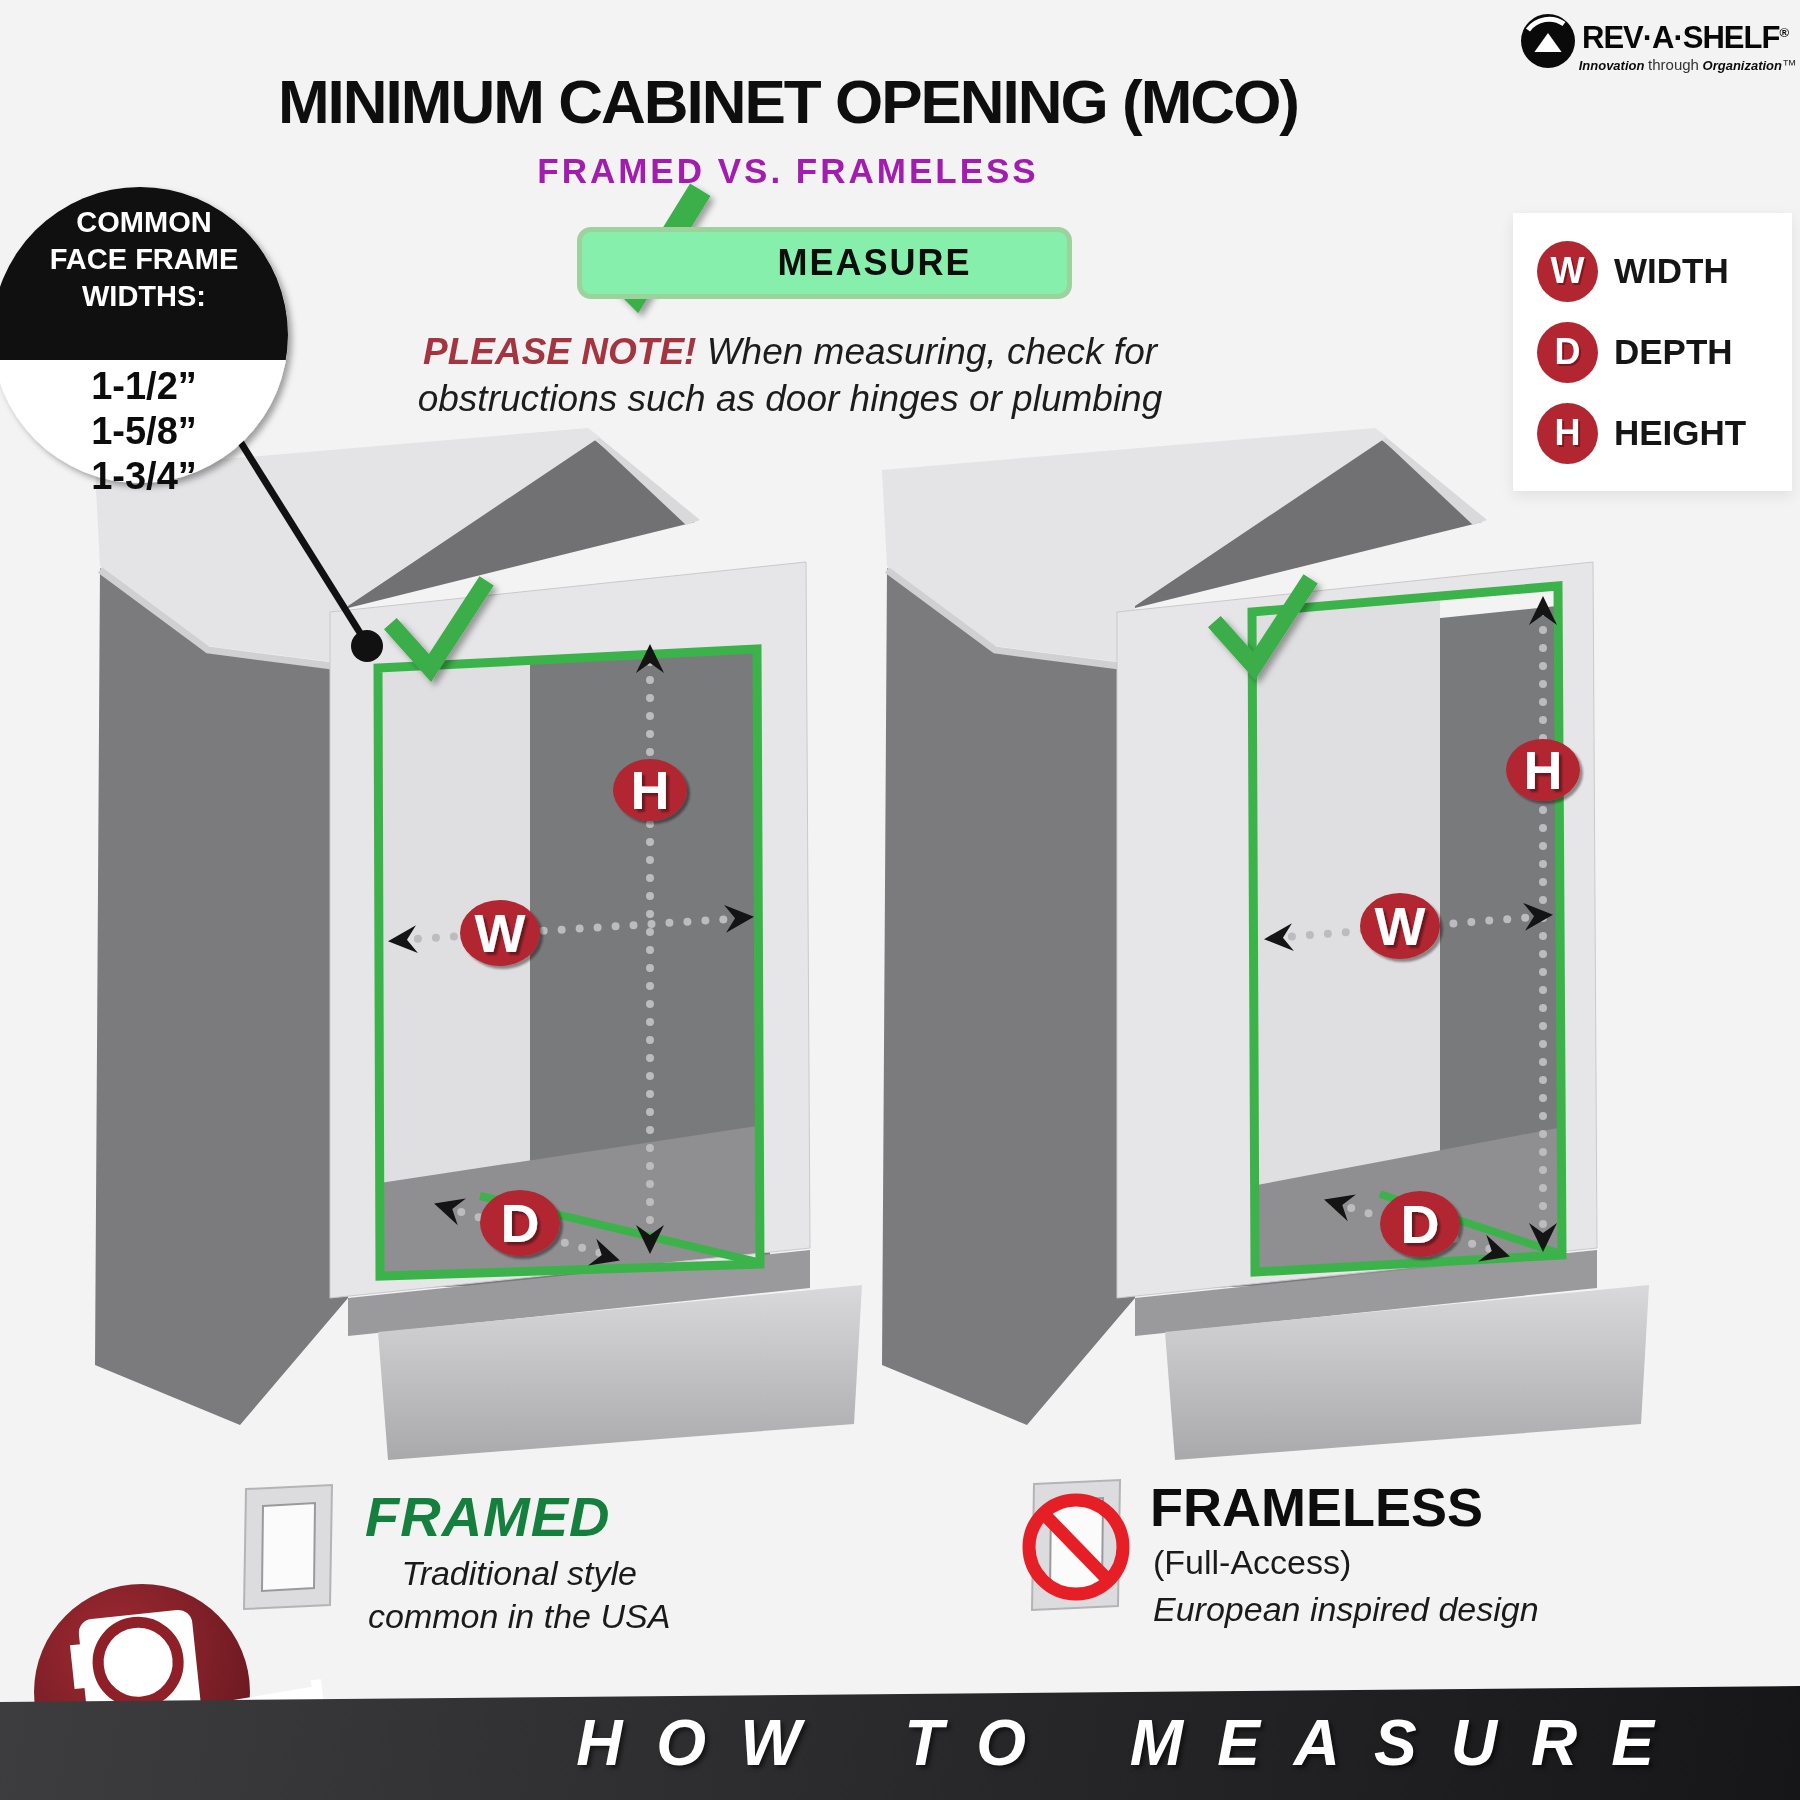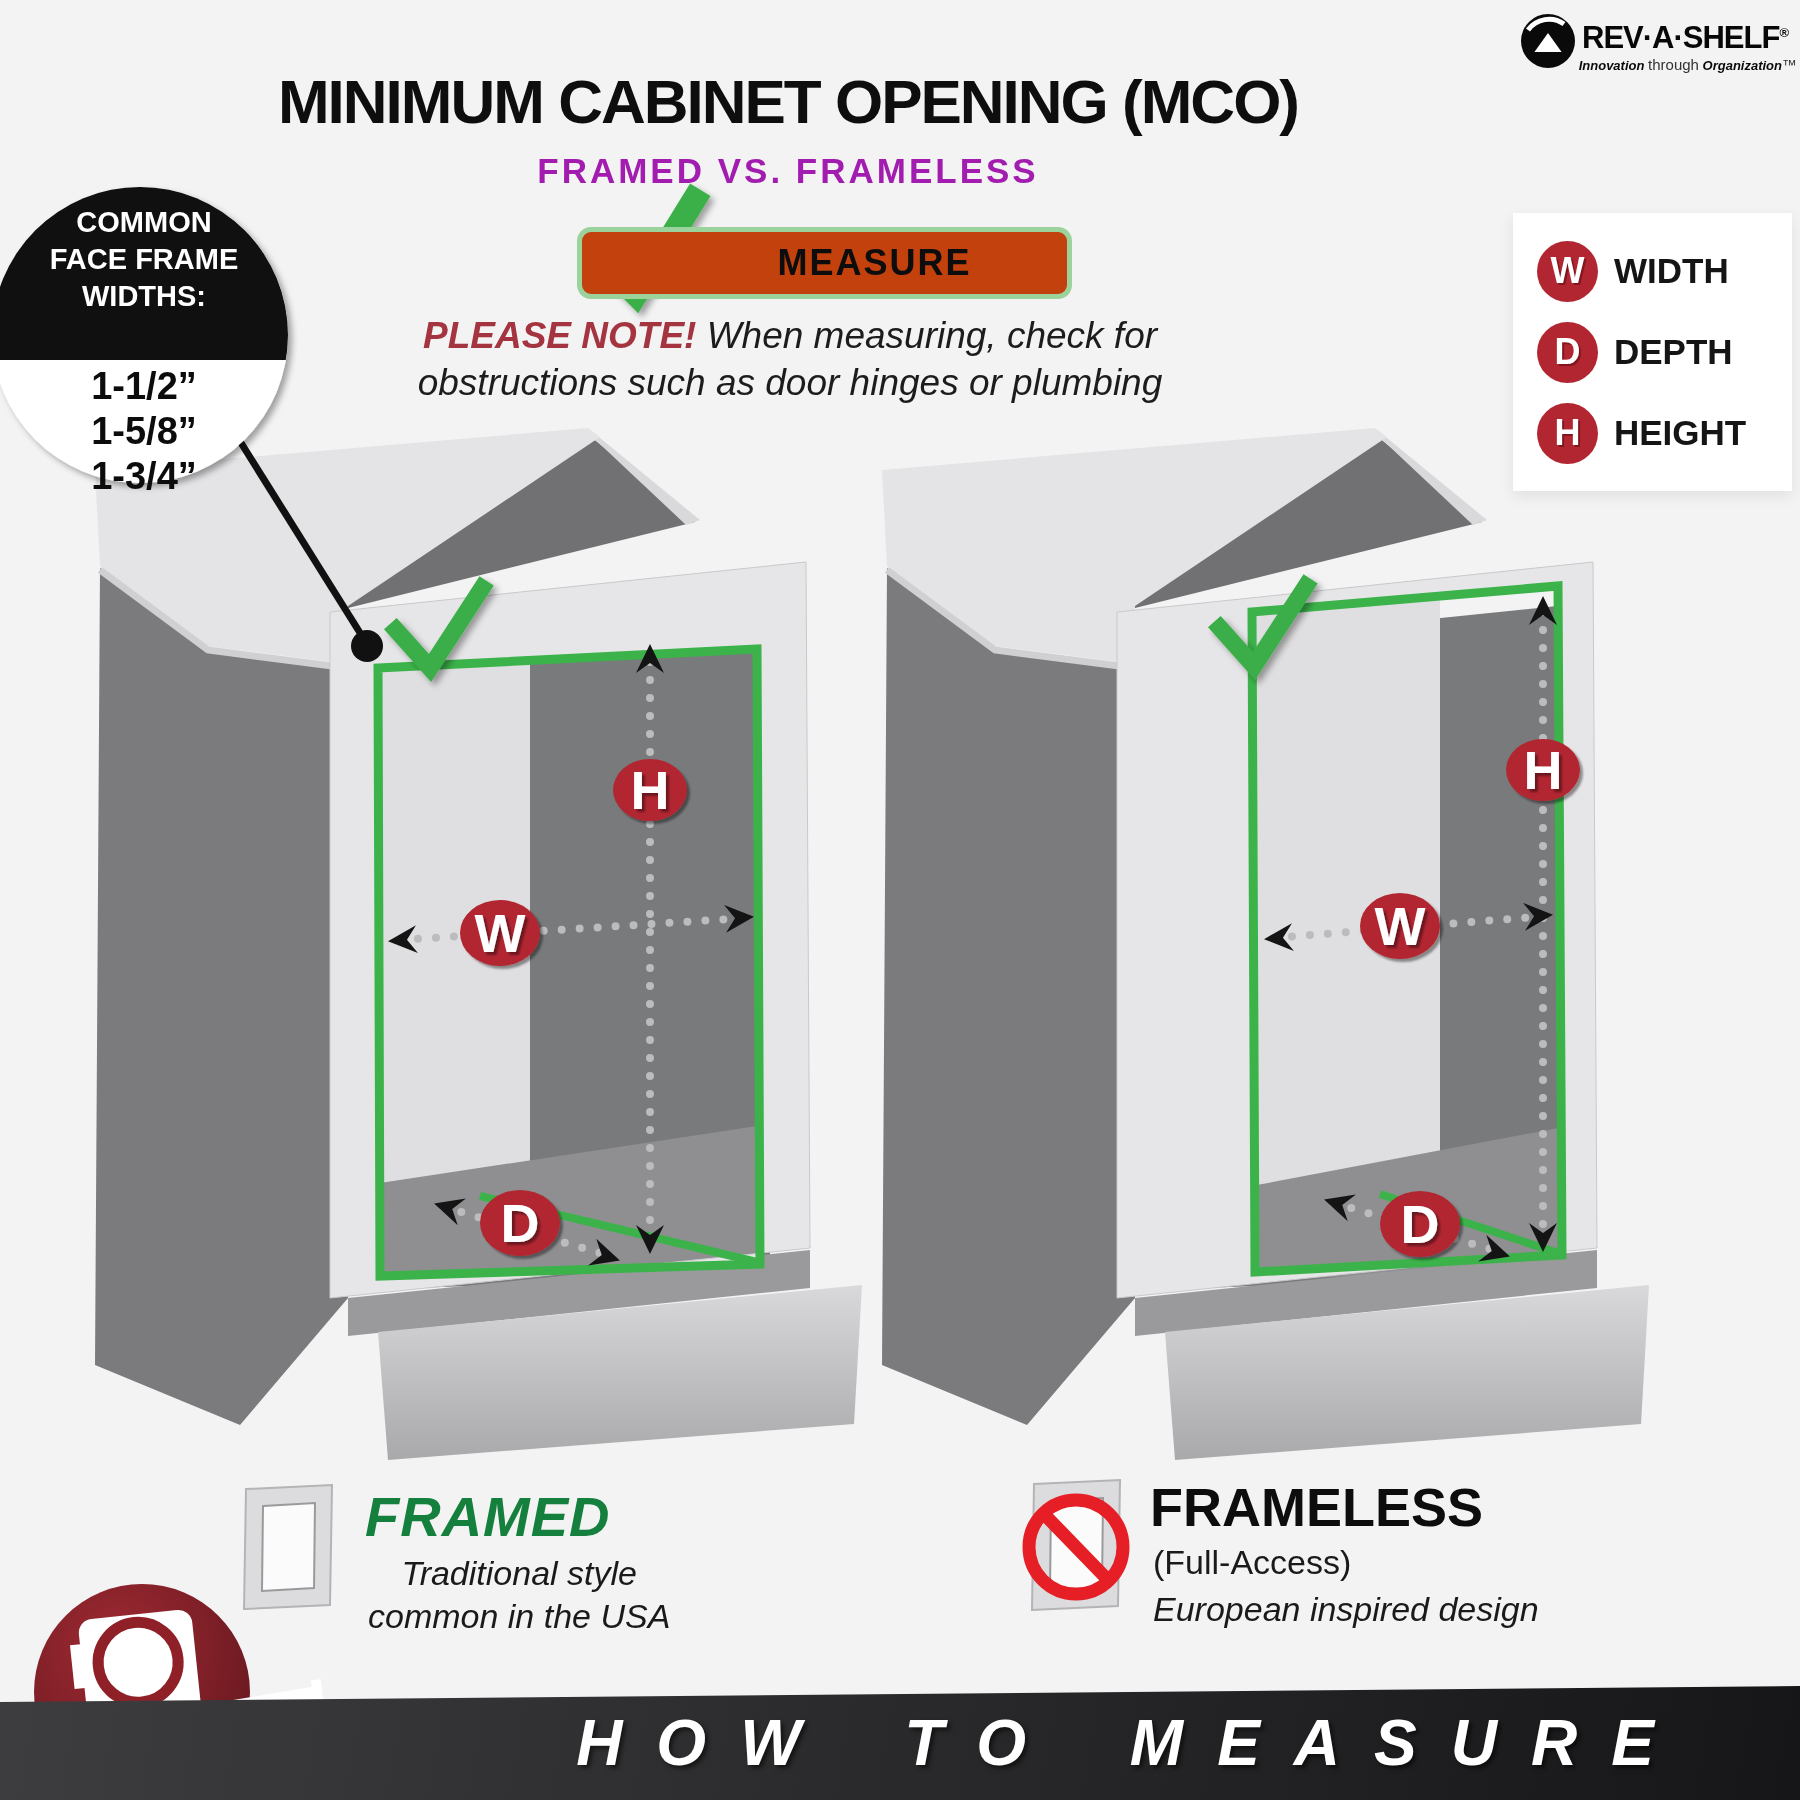--- a/index.html
+++ b/index.html
@@ -20,27 +20,27 @@
   .tg-b{font-weight:800;font-style:italic;}
   .tg-m{font-size:15px;color:#333;}
 
   
   .badge-top{left:10px;top:204px;width:268px;text-align:center;color:#fff;font-weight:800;
              font-size:29px;line-height:37px;}
   .badge-vals{left:10px;top:364px;width:268px;text-align:center;color:#0c0c0c;font-weight:800;
               font-size:38px;line-height:45px;}
 
   
-  .measure-box{left:577px;top:227px;width:385px;height:62px;background:#c2410c;border:5px solid #9cd39c;
+  .measure-box{left:577px;top:227px;width:385px;height:62px;background:#86efac;border:5px solid #9cd39c;
                border-radius:14px;display:flex;align-items:center;justify-content:center;
                padding-left:100px;}
   .measure-box span{font-size:36px;font-weight:800;letter-spacing:2px;color:#0d0d0d;}
 
   
-  .note{left:290px;top:312px;width:1000px;text-align:center;font-style:italic;font-size:37px;
+  .note{left:290px;top:328px;width:1000px;text-align:center;font-style:italic;font-size:37px;
         line-height:47px;color:#1c1c1c;}
   .note-em{font-weight:800;color:#a4343f;}
 
   
   .legend{left:1513px;top:213px;width:279px;height:278px;background:#fff;box-shadow:0 5px 14px rgba(0,0,0,0.08);
           display:flex;flex-direction:column;justify-content:center;gap:20px;padding-left:24px;box-sizing:border-box;}
   .legend-row{display:flex;align-items:center;gap:16px;}
   .legend-dot{width:61px;height:61px;border-radius:50%;background:#b22631;color:#fff;display:flex;
               align-items:center;justify-content:center;font-size:36px;font-weight:900;
               text-shadow:2px 2px 0 rgba(90,10,15,0.55);flex:0 0 auto;}

